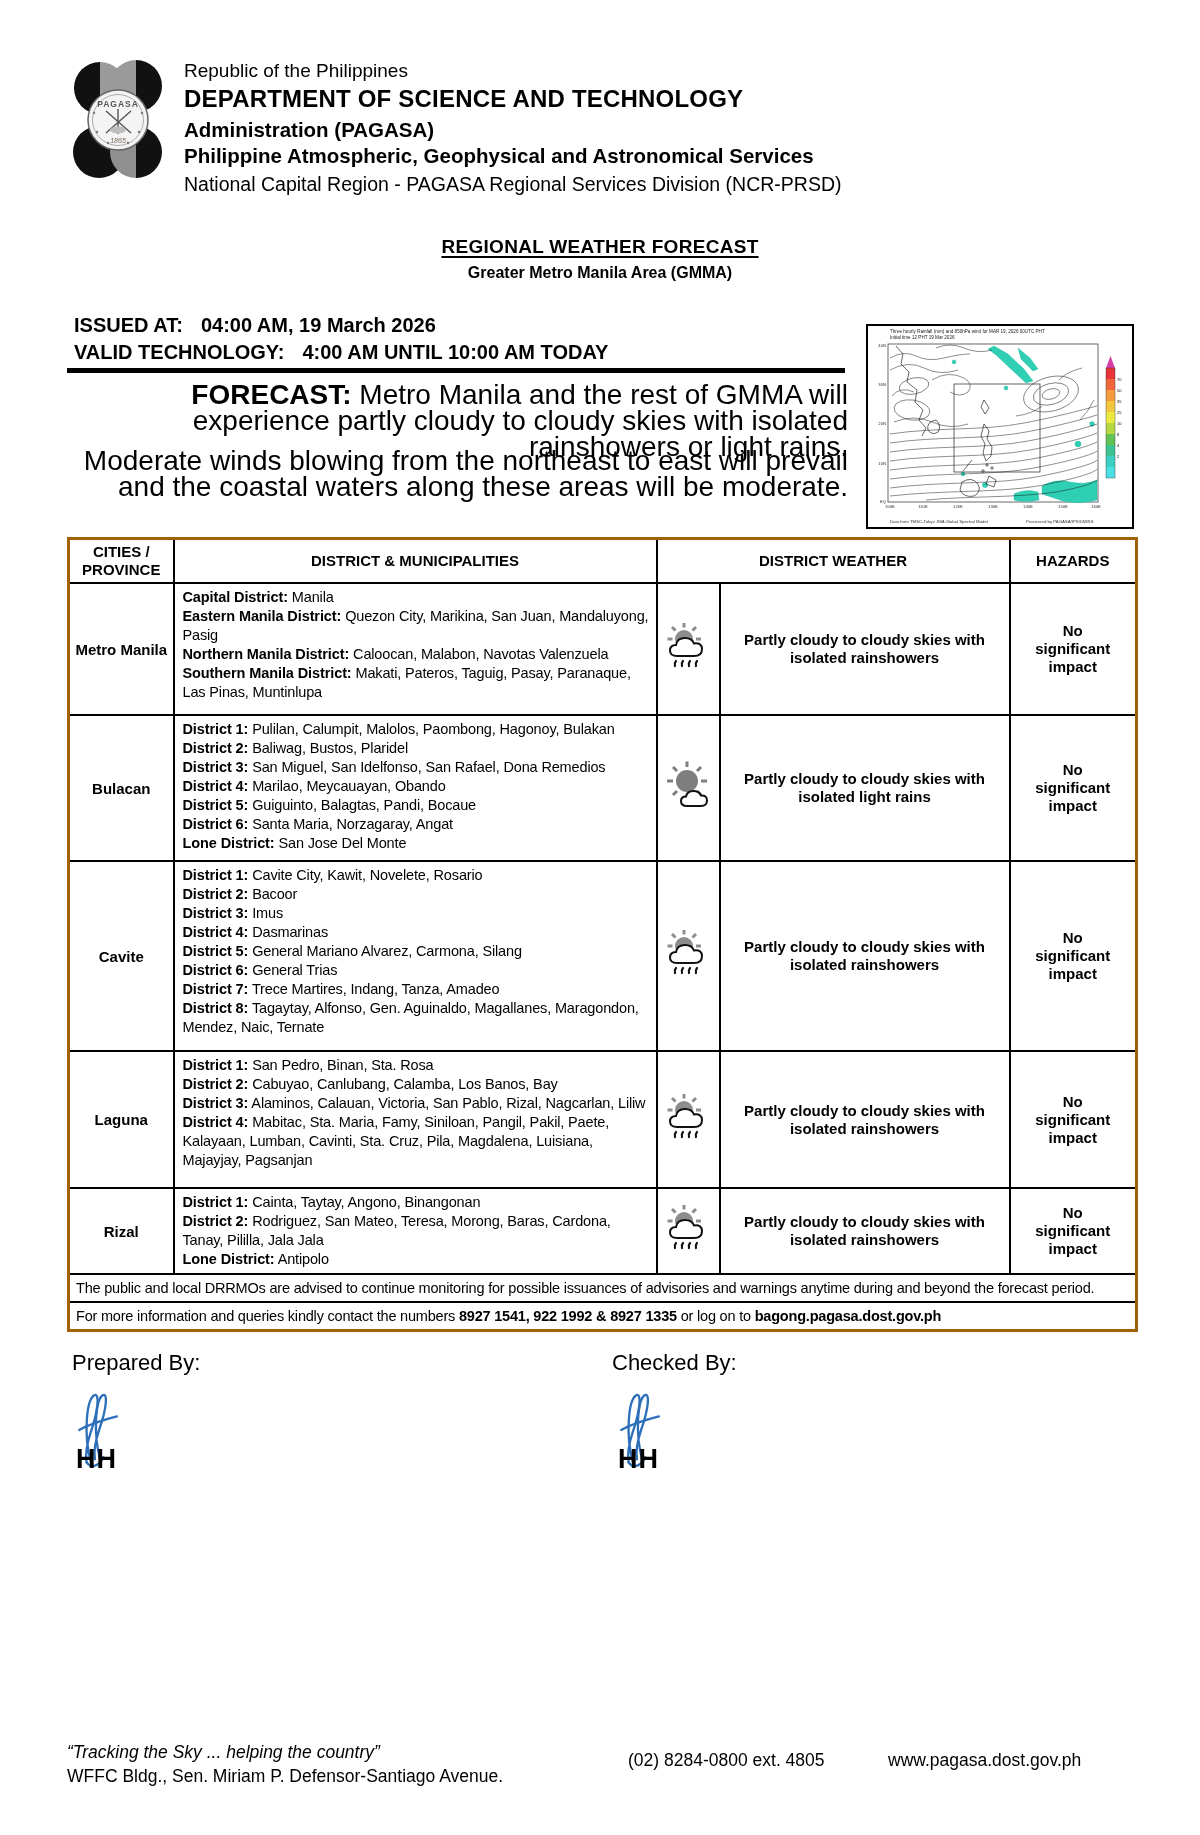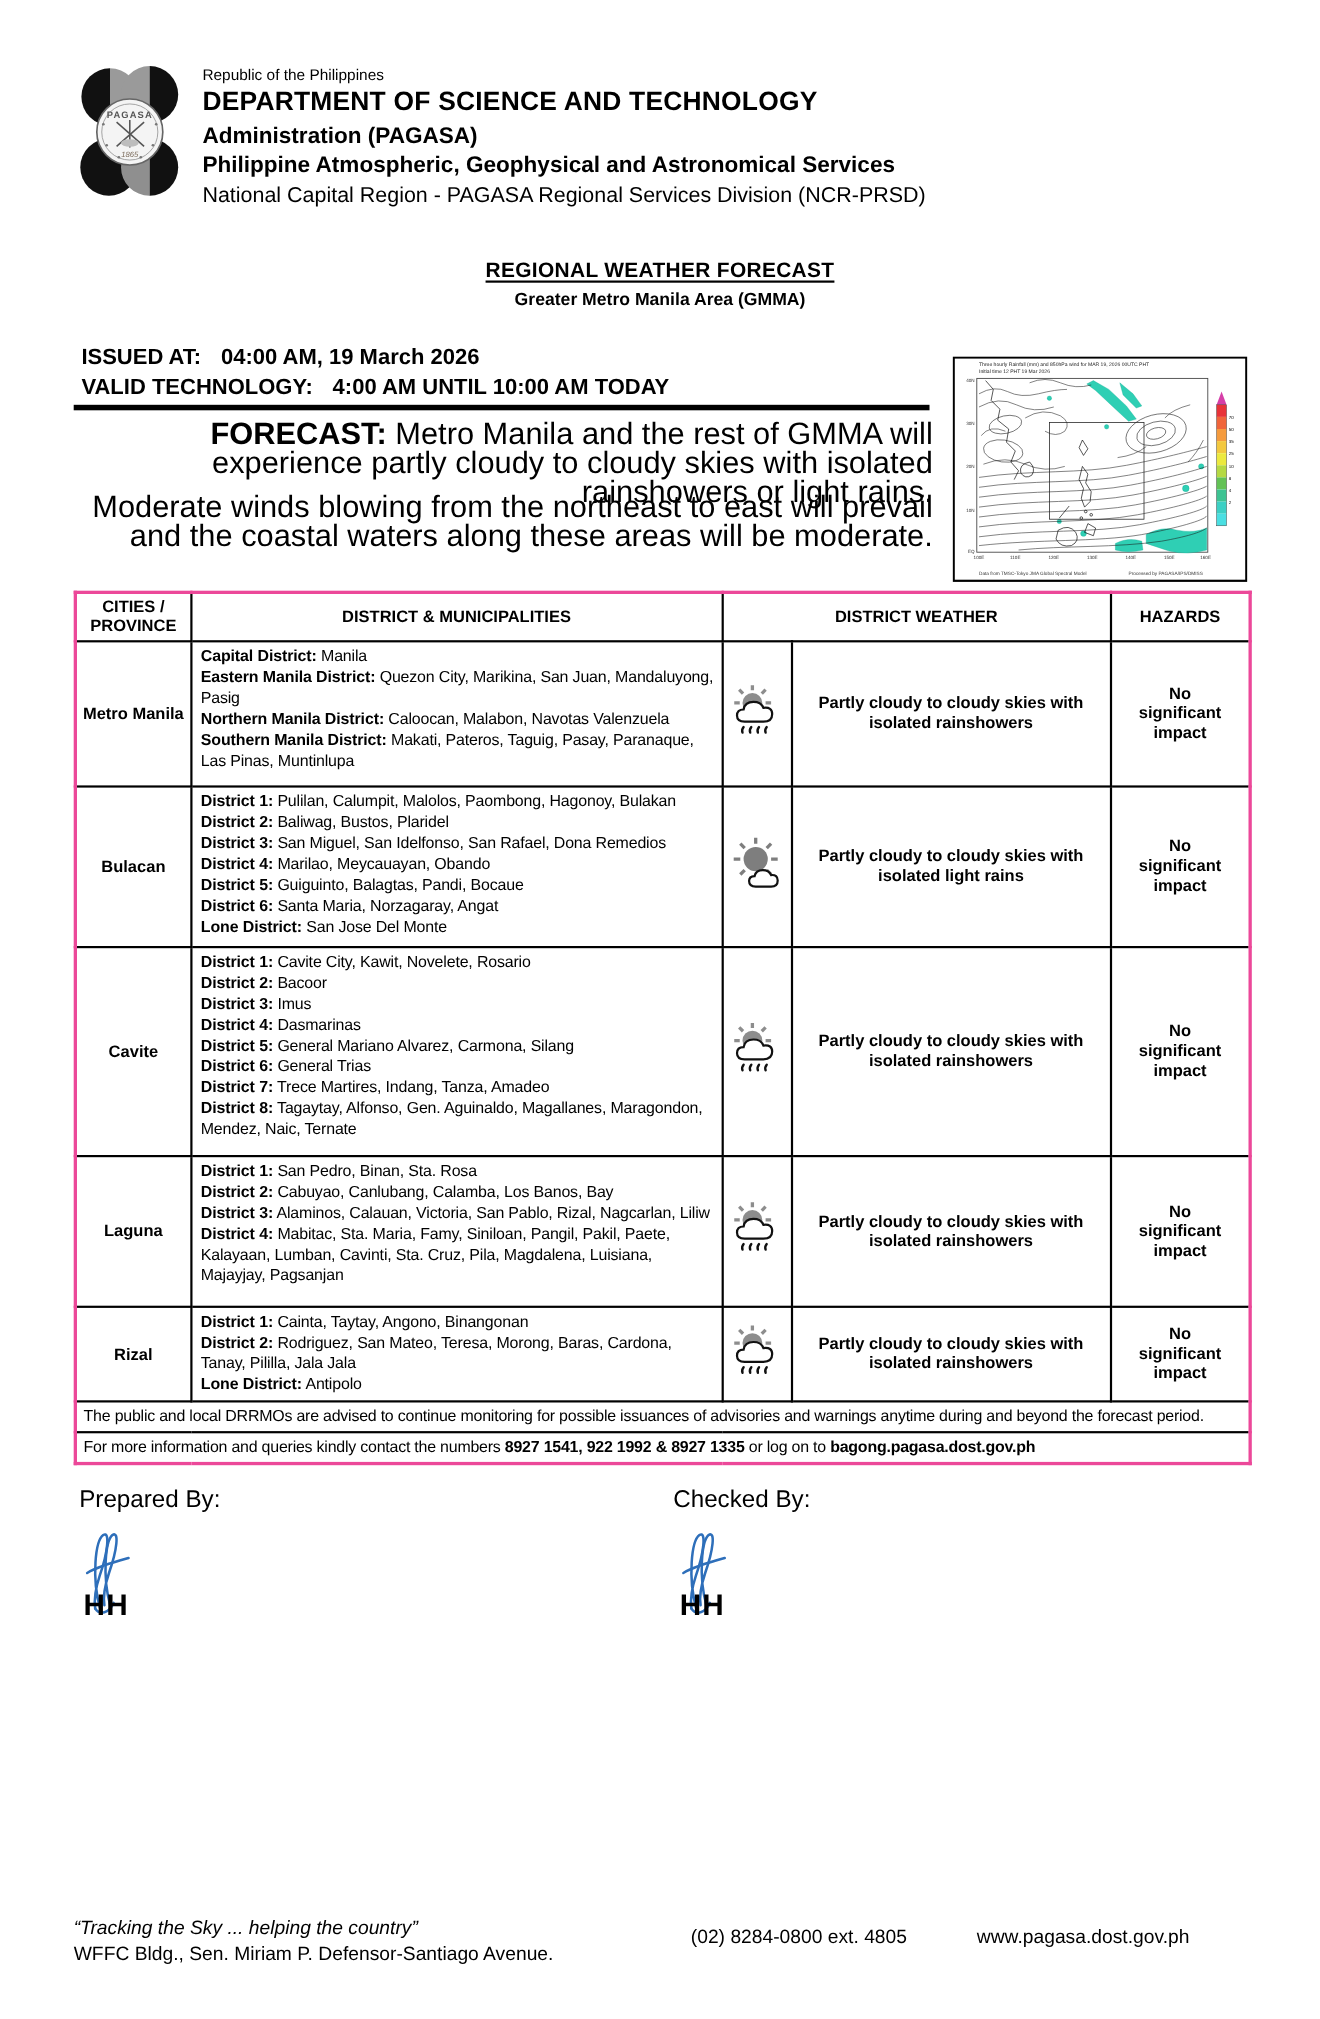--- a/index.html
+++ b/index.html
@@ -4,21 +4,21 @@
 <style>
   html,body{margin:0;padding:0;background:#fff;}
   .page{position:relative;width:1200px;height:1835px;background:#fff;color:#000;
         font-family:"Liberation Sans",sans-serif;overflow:hidden;}
   .page *{box-sizing:border-box;}
 
   
   .header-row{position:absolute;left:72px;top:58px;display:flex;gap:20px;}
   .logo{width:92px;height:128px;flex:0 0 auto;}
   .agency{padding-top:2px;}
-  .rep{font-size:14px;margin-bottom:3px;}
+  .rep{font-size:19px;margin-bottom:3px;}
   .dept{font-size:24px;font-weight:bold;margin-bottom:4px;letter-spacing:.2px;}
   .ag{font-size:20.5px;font-weight:bold;line-height:26px;}
   .ncr{font-size:19.5px;margin-top:4px;}
 
   
   .doc-title{position:absolute;top:236px;left:0;width:1200px;text-align:center;}
   .t1{font-size:19px;font-weight:bold;letter-spacing:.3px;text-decoration:underline;
       text-decoration-thickness:2px;text-underline-offset:3px;}
   .t2{font-size:16px;font-weight:bold;margin-top:6px;}
 
@@ -34,21 +34,21 @@
   
   .map{position:absolute;left:866px;top:324px;margin:0;width:268px;height:205px;}
   .map svg{display:block;}
   .mt{font-size:4.6px;fill:#222;}
   .ml{font-size:4.2px;fill:#333;}
   .mc{font-size:4.3px;fill:#333;}
   .cbl{font-size:4px;fill:#000;}
 
   
   .fc-table{position:absolute;left:67px;top:537px;width:1068px;border-collapse:collapse;
-            table-layout:fixed;border:3px solid #ec4899;}
+            table-layout:fixed;border:3px solid #a16207;}
   .fc-table td,.fc-table th{border:2px solid #000;}
   .fc-table th{font-size:15px;font-weight:bold;text-align:center;padding:3px;
                white-space:pre-line;line-height:18px;height:44px;}
   td.prov{font-weight:bold;font-size:15px;text-align:center;vertical-align:middle;padding:2px;}
   td.dist{font-size:14.5px;line-height:19px;padding:4px 3px 4px 8px;vertical-align:top;
           letter-spacing:-.15px;}
   td.dist b{letter-spacing:-.1px;}
   td.icon-cell{text-align:center;vertical-align:middle;padding:0;}
   td.wx{font-weight:bold;font-size:15px;text-align:center;vertical-align:middle;
         padding:0 12px;line-height:18px;}

